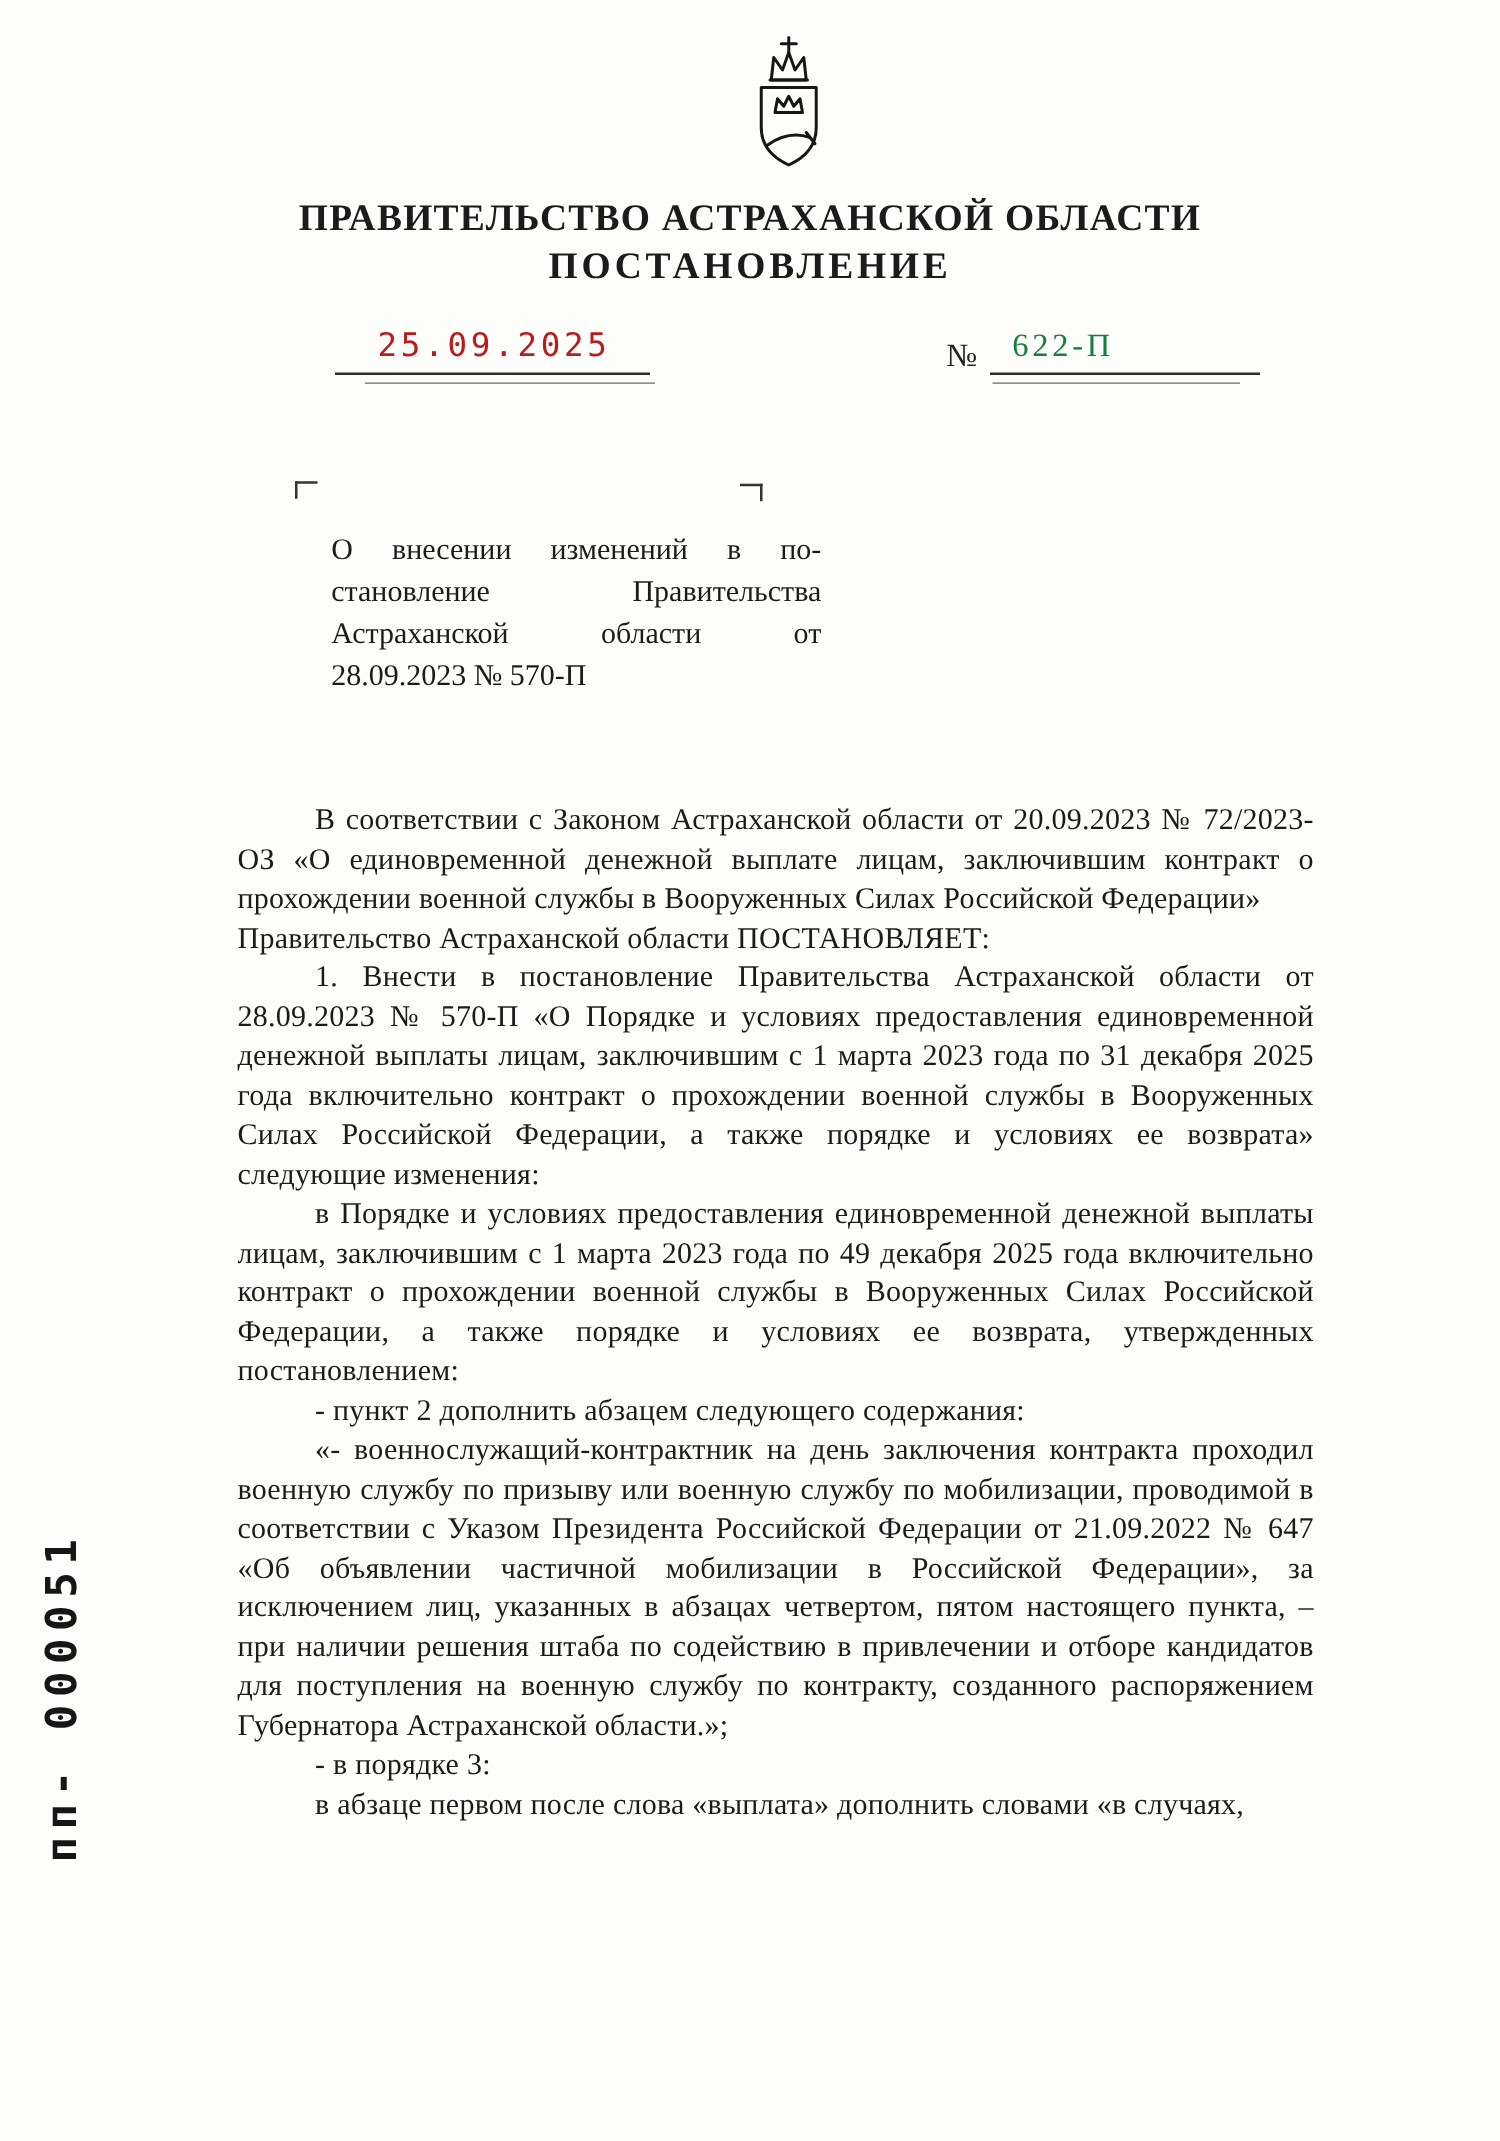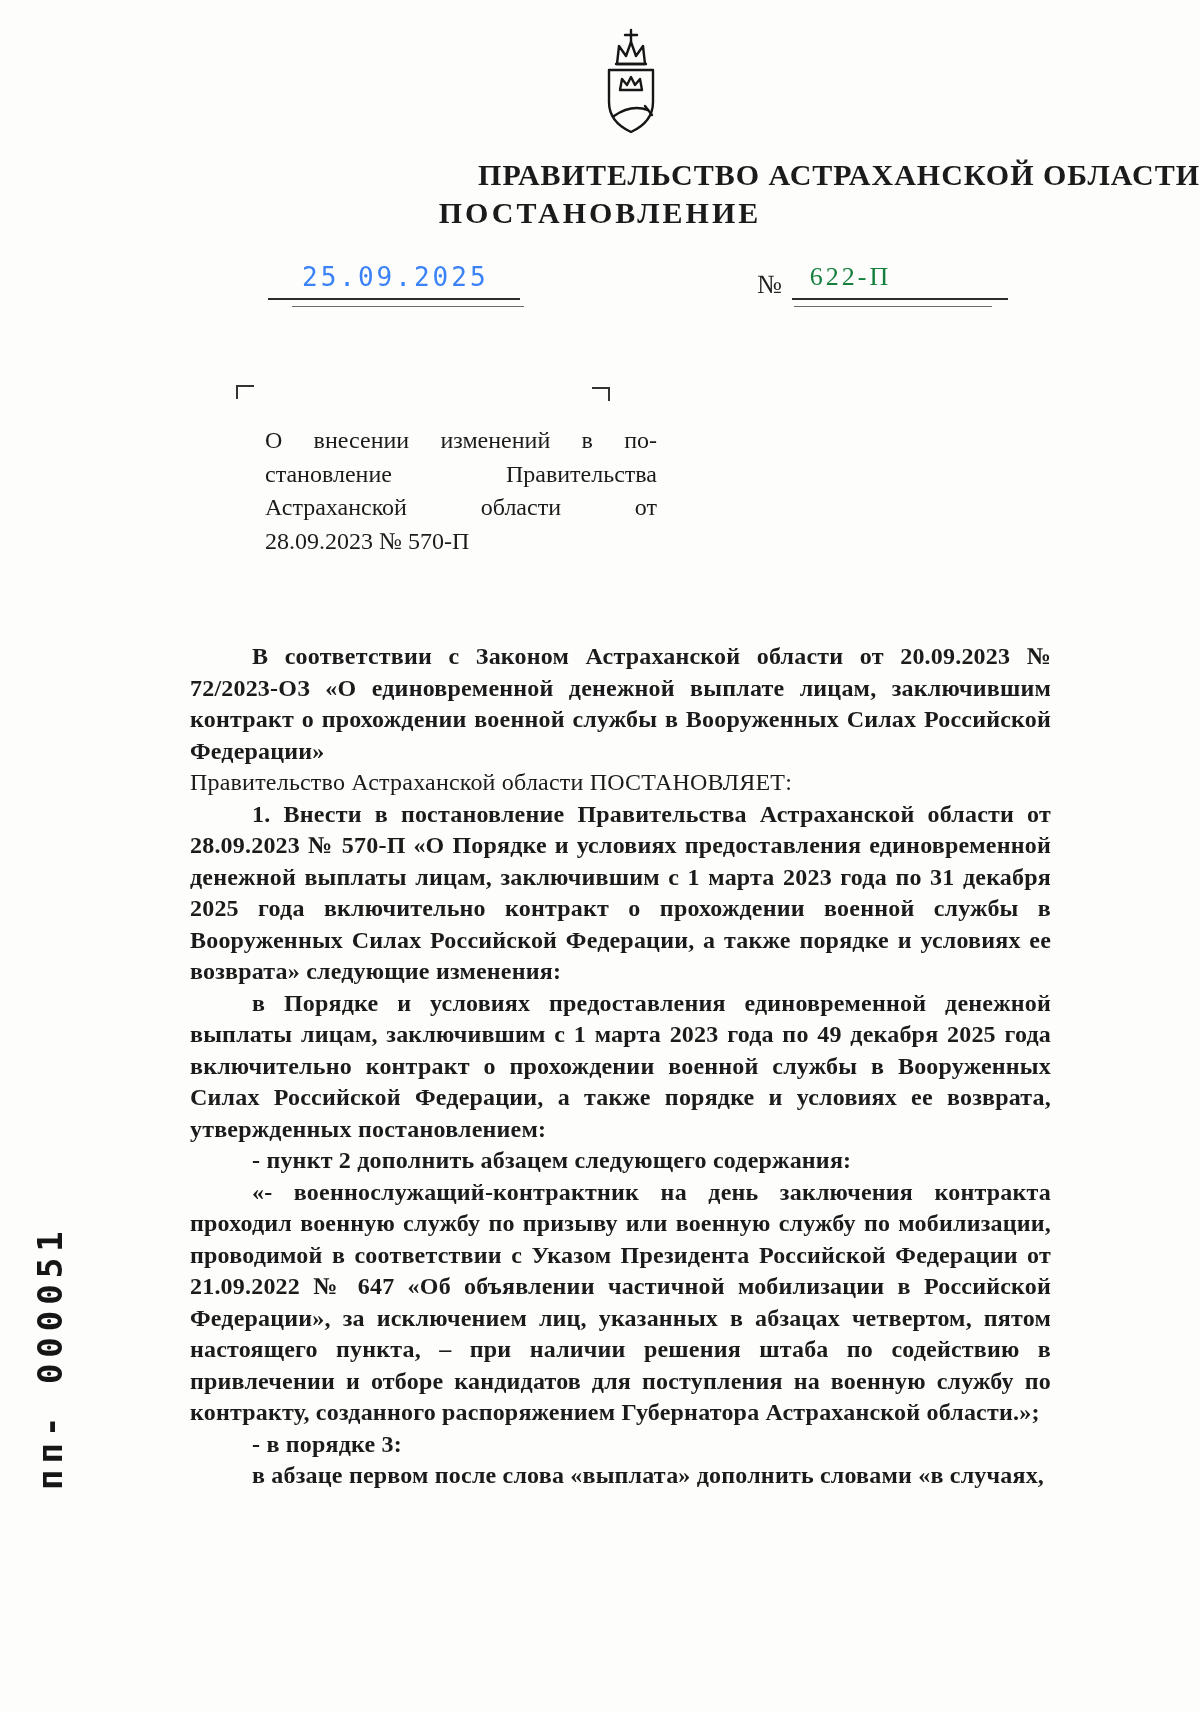--- a/index.html
+++ b/index.html
@@ -25,21 +25,21 @@
     top: 28px;
     width: 64px;
     height: 112px;
   }
 
   
   .org-name {
     position: absolute;
     left: 0; right: 0;
     top: 158px;
-    text-align: right;
+    text-align: center;
     font-size: 30px;
     font-weight: bold;
     letter-spacing: 1px;
   }
   .doc-type {
     position: absolute;
     left: 0; right: 0;
     top: 196px;
     text-align: center;
     font-size: 30px;
@@ -55,21 +55,21 @@
     width: 252px;
     border-bottom: 2px solid #2c2c2c;
     padding-bottom: 6px;
   }
   .date-text {
     display: inline-block;
     margin-left: 34px;
     font-family: "DejaVu Sans Mono", "Liberation Mono", monospace;
     font-size: 26px;
     letter-spacing: 3px;
-    color: #3b82f6;
+    color: #b91c1c;
   }
   .date-underline2 {
     position: absolute;
     left: 292px;
     top: 306px;
     width: 232px;
     height: 1px;
     background: #6a6a6a;
   }
   .num-wrap {
@@ -146,21 +146,21 @@
     position: absolute;
     left: 190px;
     top: 641px;
     width: 861px;
     font-size: 24px;
     line-height: 31.5px;
     letter-spacing: 0.2px;
     text-align: justify;
   }
   .para { margin: 0; }
-  .para.indent { text-indent: 62px; font-weight: bold; }
+  .para.indent { text-indent: 62px; }
 
   
   .stamp {
     position: absolute;
     left: 30px;
     top: 1490px;
     transform: rotate(-90deg);
     transform-origin: 0 0;
     font-family: "DejaVu Sans Mono", "Liberation Mono", monospace;
     font-size: 34px;

